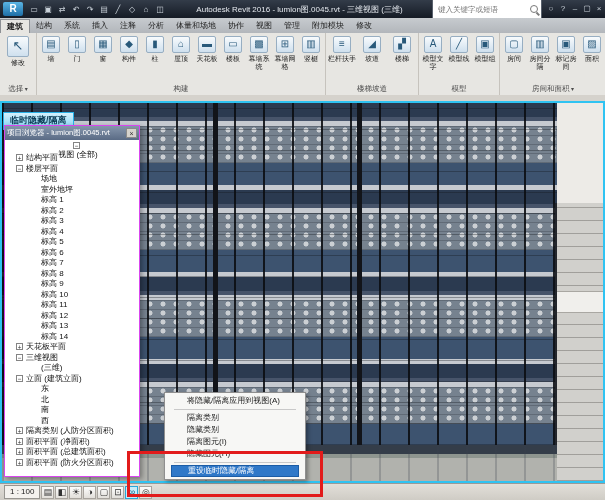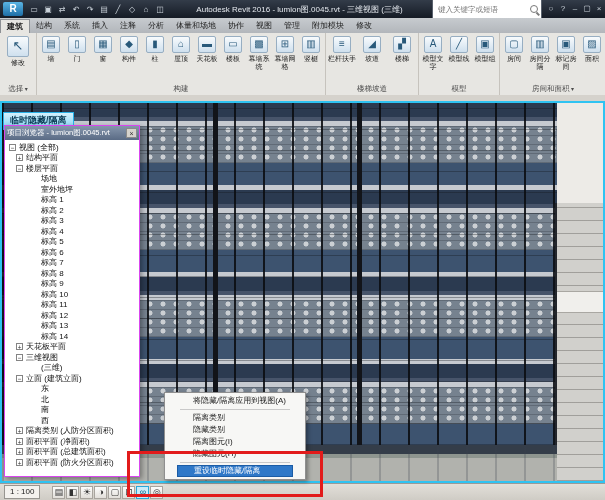--- a/index.html
+++ b/index.html
@@ -89,46 +89,46 @@
     background:#fff;border:1px solid #d946ef;display:flex;flex-direction:column;
     box-shadow:2px 2px 5px rgba(0,0,0,.35);z-index:10;}
   .bheader{height:14px;flex:0 0 auto;display:flex;align-items:center;
     background:linear-gradient(#8696ac,#5a6b85);color:#fff;font-size:7.5px;
     padding:0 2px;white-space:nowrap;}
   .bheader .btitle{flex:1;overflow:hidden;text-overflow:ellipsis;}
   .bclose{width:11px;height:10px;background:#d6d3cd;color:#333;border:1px solid #8a8a8a;
     font-size:7px;line-height:9px;text-align:center;box-sizing:border-box;}
   .btree{flex:1;overflow:hidden;padding-top:2px;}
   .trow{display:flex;align-items:center;height:10.5px;white-space:nowrap;}
-  .trow.lvl0{padding-left:4px;}
+  .trow.lvl0{padding-left:12px;flex-direction:column;}
   .trow.lvl1{padding-left:11px;}
   .trow.lvl2{padding-left:26px;}
   .tw{flex:0 0 auto;width:7px;height:7px;box-sizing:border-box;border:1px solid #848484;
     background:#fff;color:#333;font:6px/5px "DejaVu Sans Mono",monospace;
     text-align:center;margin-right:3px;}
   .tw:empty{border-color:transparent;background:transparent;}
   .tlab{font-size:8px;color:#111;}
 
   
   #ctxmenu{position:absolute;left:164px;top:392px;width:142px;z-index:40;
     background:#f7f7f5;border:1px solid #8f8f8f;box-shadow:2px 2px 4px rgba(0,0,0,.35);
-    padding:2px 12px;box-sizing:border-box;}
+    padding:2px 6px;box-sizing:border-box;}
   .mi{box-sizing:border-box;height:12px;line-height:12px;font-size:8px;color:#1a1a1a;
     padding-left:16px;white-space:nowrap;overflow:hidden;}
   .mi.hl{background:#2f78c8;color:#fff;border:1px solid #1b5ca5;line-height:10px;}
   .mi.sep{height:5px;padding:0;position:relative;}
   .mi.sep::after{content:"";position:absolute;left:3px;right:3px;top:2px;
     border-top:1px solid #c9c9c9;}
 
   
   #statusbar{position:absolute;left:0;bottom:0;right:0;height:17px;
     background:linear-gradient(#e2dfd9,#cfccc5);border-top:1px solid #9a9a98;
     display:flex;align-items:center;padding-left:4px;box-sizing:border-box;}
   .scalebox{border:1px solid #979590;background:#f4f2ee;font-size:8px;
-    padding:0 5px;height:12px;line-height:11px;color:#222;margin-right:12px;}
+    padding:0 5px;height:12px;line-height:11px;color:#222;margin-right:1px;}
   .sic{width:13px;height:13px;box-sizing:border-box;border:1px solid #a8a49e;
     background:linear-gradient(#fdfdfc,#e2dfda);font-size:9px;line-height:11px;
     text-align:center;color:#333;margin-right:1px;}
   .sic.active{background:#c8ecfa;border-color:#2aa7d8;color:#045a80;}
 
   
   #redbox{position:absolute;left:127px;top:451px;width:190px;height:40px;
     border:3px solid #e21b1b;z-index:60;pointer-events:none;}
 </style>
 </head>

